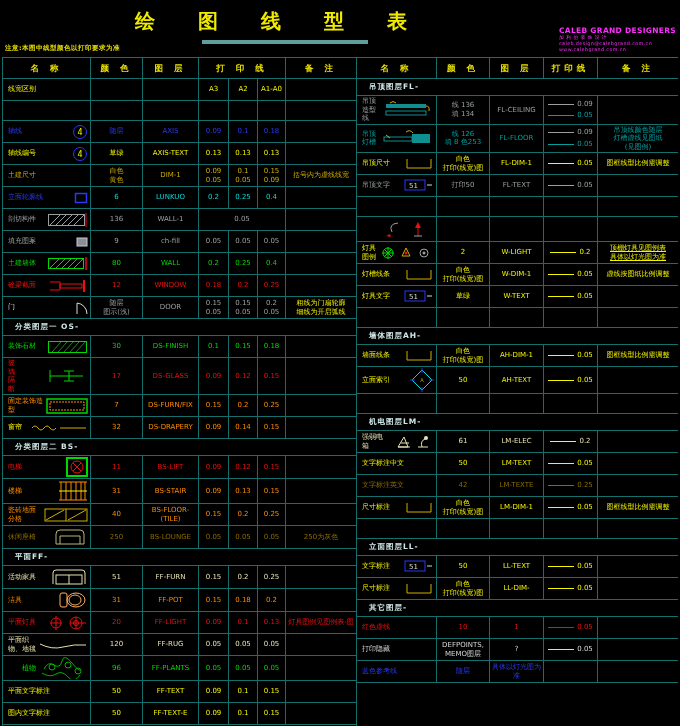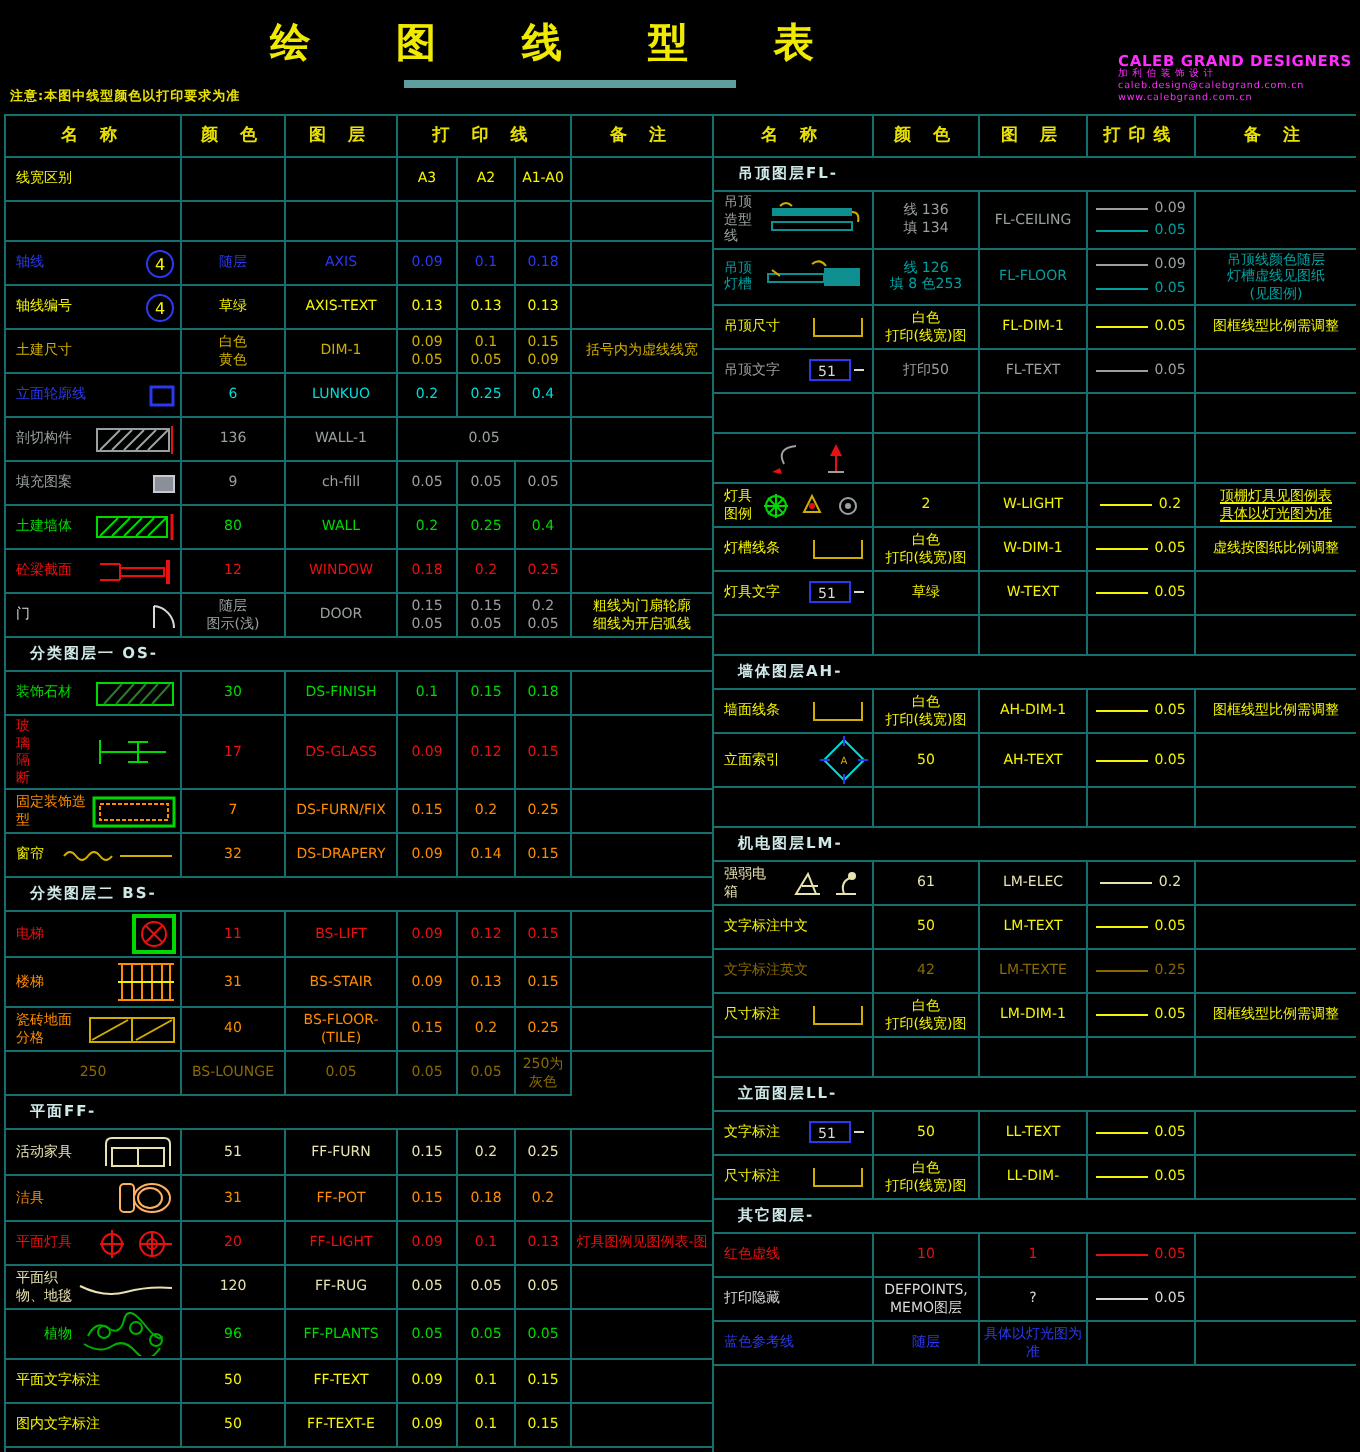--- a/index.html
+++ b/index.html
@@ -270,20 +270,23 @@
               <path d="M22 1v12M2 12L20 2M24 12L42 2" stroke="#cfae00" fill="none"></path>
             </svg></span></div>
         <div class="cell" style="color: rgb(255, 140, 0);">40</div>
         <div class="cell" style="color: rgb(255, 140, 0);">BS-FLOOR-(TILE)</div>
         <div class="cell" style="color: rgb(255, 140, 0);">0.15</div>
         <div class="cell" style="color: rgb(255, 140, 0);">0.2</div>
         <div class="cell" style="color: rgb(255, 140, 0);">0.25</div>
         <div class="cell" style="color: rgb(255, 140, 0);"></div>
       </div>
       <div class="trow left">
+        <div class="cell namec" style="color: rgb(138, 106, 0);"><span>休闲座椅</span><span class="icn"><svg width="36" height="20">
+              <path d="M4 17V7q0-4 4-4h20q4 0 4 4v10M4 17h28M8 17V9h20v8" fill="none" stroke="#b9b27e"></path>
+            </svg></span></div>
         <div class="cell" style="color: rgb(138, 106, 0);">250</div>
         <div class="cell" style="color: rgb(138, 106, 0);">BS-LOUNGE</div>
         <div class="cell" style="color: rgb(138, 106, 0);">0.05</div>
         <div class="cell" style="color: rgb(138, 106, 0);">0.05</div>
         <div class="cell" style="color: rgb(138, 106, 0);">0.05</div>
         <div class="cell" style="color: rgb(138, 106, 0);">250为灰色</div>
       </div>
       <div class="trow left sectionr">
         <div class="cell" style="grid-column: 1 / -1;">平面FF-</div>
       </div>

